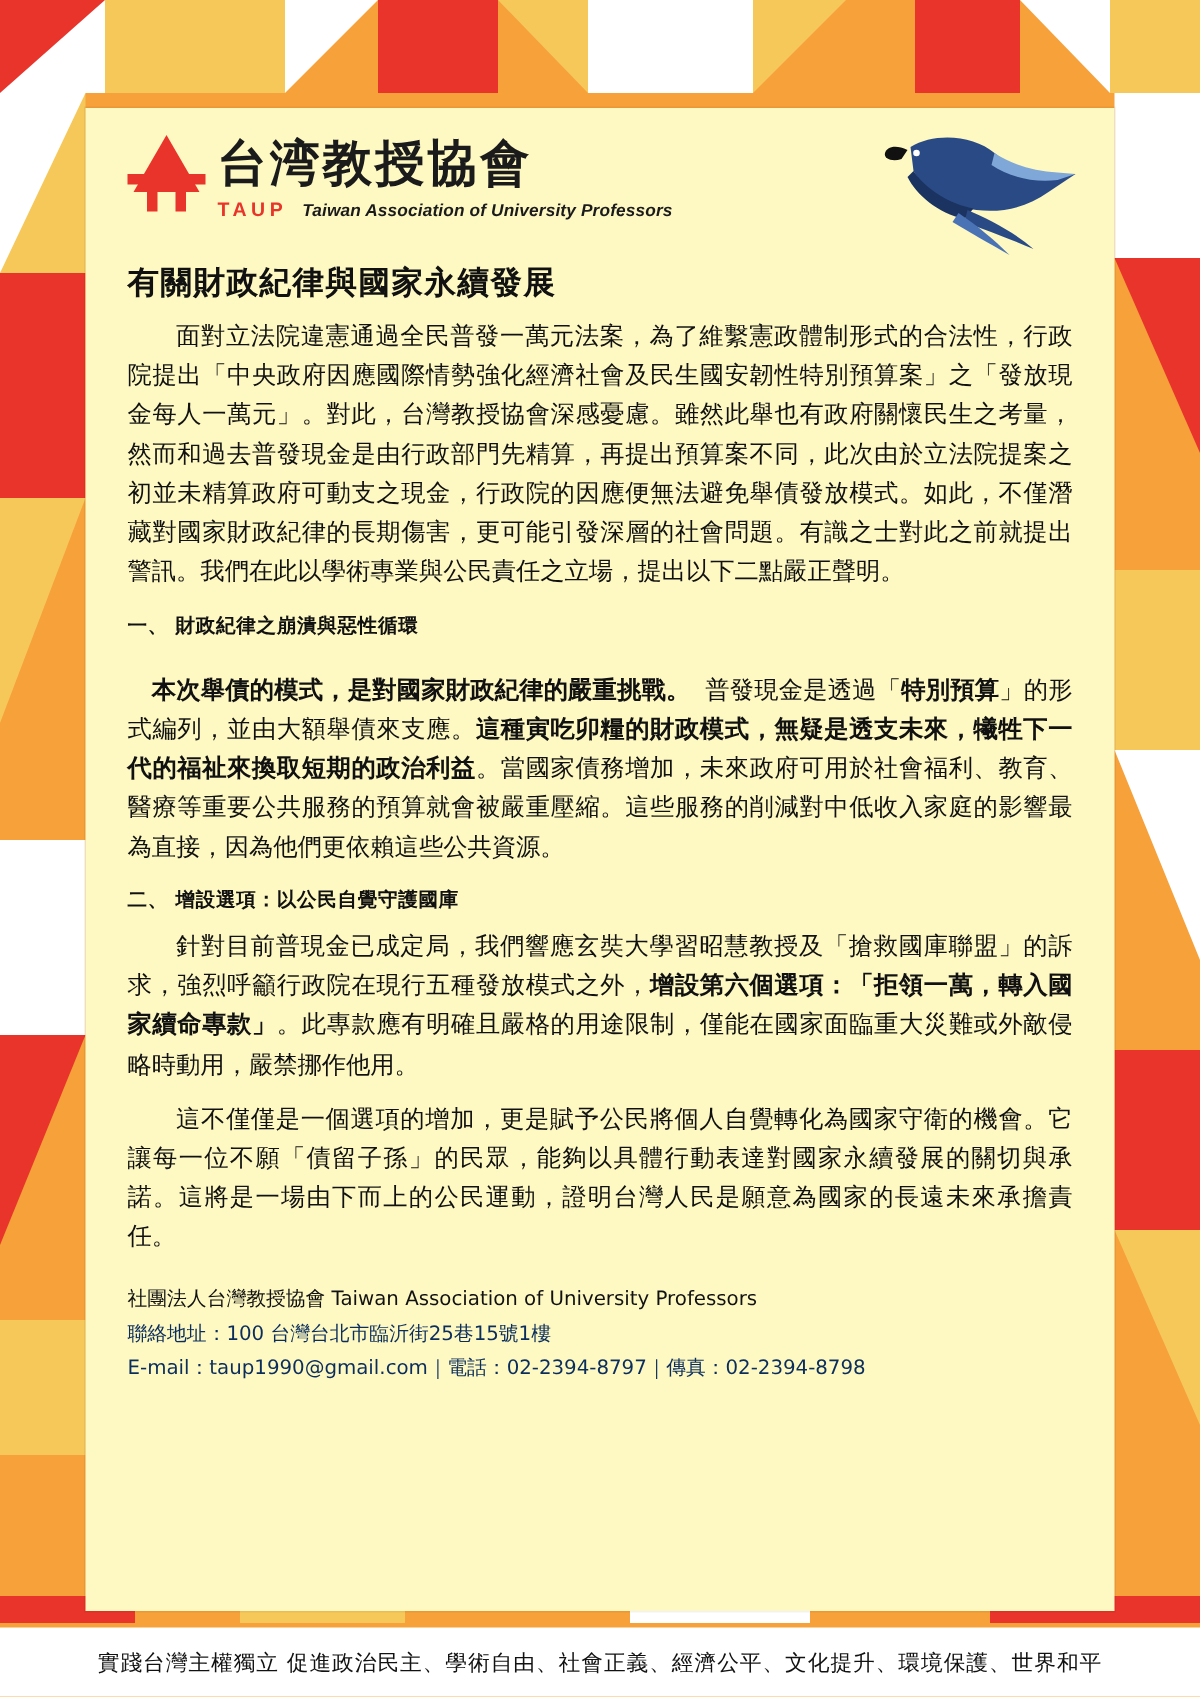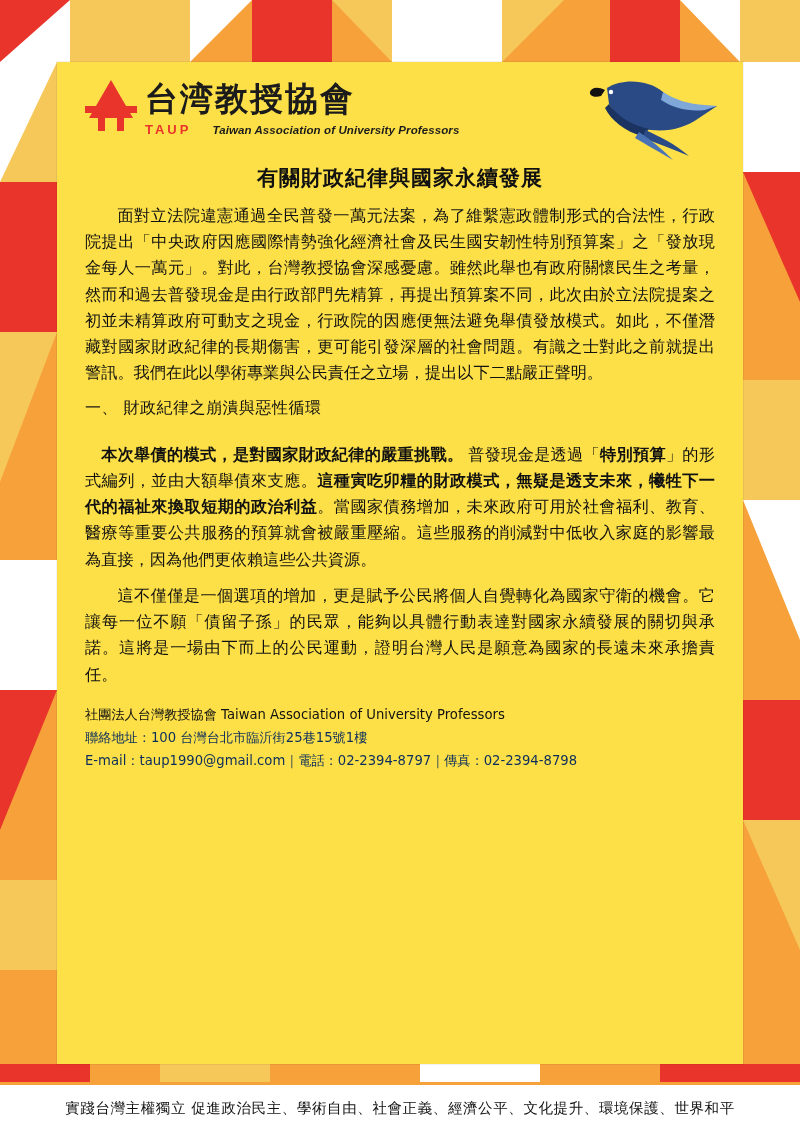--- a/index.html
+++ b/index.html
@@ -24,24 +24,24 @@
   }
   .bg .sq {
     position: absolute;
   }
   .tri { position: absolute; width: 0; height: 0; }
 
   
   .card {
     position: absolute;
     left: 57px;
-    top: 62px;
+    top: 72px;
     width: 686px;
     height: 1002px;
-    background: #fde047;
+    background: #fef9c3;
     box-shadow: 0 0 0 1px rgba(0,0,0,0.05);
     z-index: 5;
   }
 
   .inner {
     position: absolute;
     left: 28px;
     right: 28px;
     top: 18px;
   }
@@ -90,21 +90,21 @@
     font-family: "DejaVu Serif", serif;
     font-weight: bold;
     font-size: 33px;
     letter-spacing: 2px;
     color: #1b1b1b;
     line-height: 1.05;
   }
   .logo-sub {
     display: flex;
     align-items: baseline;
-    gap: 21px;
+    gap: 10px;
     margin-top: 5px;
   }
   .logo-taup {
     color: #E8342A;
     font-weight: bold;
     font-size: 13px;
     letter-spacing: 3px;
   }
   .logo-en {
     font-size: 11.5px;
@@ -126,45 +126,44 @@
   .statement {
     text-align: center;
     color: #E8342A;
     font-family: "DejaVu Serif", serif;
     font-weight: bold;
     font-size: 31px;
     letter-spacing: 4px;
     margin-top: -6px;
   }
   .subtitle {
-    text-align: center;
     font-family: "DejaVu Serif", serif;
     font-weight: bold;
     font-size: 21px;
     letter-spacing: 1px;
     color: #111;
     margin-top: 6px;
   }
 
   
   .para {
-    font-family: Liberation Sans, sans-serif;
+    font-family: Liberation Mono, monospace;
     font-size: 16.2px;
     line-height: 1.62;
     color: #111;
     text-align: justify;
     margin-top: 10px;
   }
   .para.indent { text-indent: 2em; }
   .para.indent1 { text-indent: 1em; margin-top: 22px; }
 
   .sec-head {
     font-family: "DejaVu Serif", serif;
-    font-weight: normal;
-    font-size: 16px;
+    font-weight: bold;
+    font-size: 13px;
     color: #111;
     margin-top: 12px;
     letter-spacing: .5px;
   }
   .b { font-weight: bold; }
 
   
   .footer-block {
     margin-top: 16px;
     text-align: left;
@@ -263,20 +262,22 @@
       </svg>
     </div>
 
     <div class="subtitle">有關財政紀律與國家永續發展</div>
 
     <div class="para indent">面對立法院違憲通過全民普發一萬元法案，為了維繫憲政體制形式的合法性，行政院提出「中央政府因應國際情勢強化經濟社會及民生國安韌性特別預算案」之「發放現金每人一萬元」。對此，台灣教授協會深感憂慮。雖然此舉也有政府關懷民生之考量，然而和過去普發現金是由行政部門先精算，再提出預算案不同，此次由於立法院提案之初並未精算政府可動支之現金，行政院的因應便無法避免舉債發放模式。如此，不僅潛藏對國家財政紀律的長期傷害，更可能引發深層的社會問題。有識之士對此之前就提出警訊。我們在此以學術專業與公民責任之立場，提出以下二點嚴正聲明。</div>
 
     <div class="sec-head">一、 財政紀律之崩潰與惡性循環</div>
     <div class="para indent1"><span class="b">本次舉債的模式，是對國家財政紀律的嚴重挑戰。</span><span> 普發現金是透過「</span><span class="b">特別預算</span><span>」的形式編列，並由大額舉債來支應。</span><span class="b">這種寅吃卯糧的財政模式，無疑是透支未來，犧牲下一代的福祉來換取短期的政治利益</span><span>。當國家債務增加，未來政府可用於社會福利、教育、醫療等重要公共服務的預算就會被嚴重壓縮。這些服務的削減對中低收入家庭的影響最為直接，因為他們更依賴這些公共資源。</span></div>
 
+    <div class="sec-head">二、 增設選項：以公民自覺守護國庫</div>
+    <div class="para indent"><span>針對目前普現金已成定局，我們響應玄奘大學習昭慧教授及「搶救國庫聯盟」的訴求，強烈呼籲行政院在現行五種發放模式之外，</span><span class="b">增設第六個選項：「拒領一萬，轉入國家續命專款」</span><span>。此專款應有明確且嚴格的用途限制，僅能在國家面臨重大災難或外敵侵略時動用，嚴禁挪作他用。</span></div>
     <div class="para indent">這不僅僅是一個選項的增加，更是賦予公民將個人自覺轉化為國家守衛的機會。它讓每一位不願「債留子孫」的民眾，能夠以具體行動表達對國家永續發展的關切與承諾。這將是一場由下而上的公民運動，證明台灣人民是願意為國家的長遠未來承擔責任。</div>
 
     <div class="footer-block">
       <div class="ln1">社團法人台灣教授協會 Taiwan Association of University Professors</div>
       <div>聯絡地址：100 台灣台北市臨沂街25巷15號1樓</div>
       <div>
         <span>E-mail：</span><span>taup1990@gmail.com</span><span>｜</span><span>電話：02-2394-8797</span><span>｜</span><span>傳真：02-2394-8798</span>
       </div>
     </div>
 

